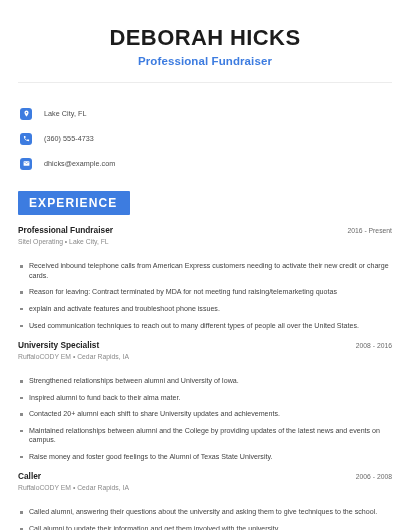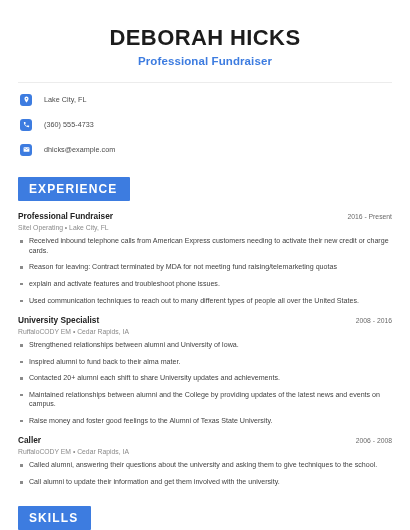--- a/index.html
+++ b/index.html
@@ -46,21 +46,21 @@
   }
 
   .divider {
     height: 1px;
     background: #ececec;
     margin: 15px 0 0 0;
   }
 
   
   .contact-list {
-    margin-top: 7px;
+    margin-top: 21px;
   }
   .contact-row {
     display: flex;
     align-items: center;
     height: 19px;
     margin-bottom: 6px;
   }
   .contact-icon {
     width: 12px;
     height: 12px;
@@ -111,21 +111,21 @@
     color: #6a6a6a;
     white-space: nowrap;
   }
   .exp-meta {
     font-size: 6.8px;
     color: #8a8a8a;
     margin-top: 3px;
   }
   .bullets {
     list-style: none;
-    margin-top: 6px;
+    margin-top: 17px;
   }
   .bullets li {
     position: relative;
     font-size: 7.1px;
     color: #3f3f3f;
     line-height: 1.35;
     padding-left: 11px;
     margin-bottom: 7px;
   }
   .bullets li::before {

